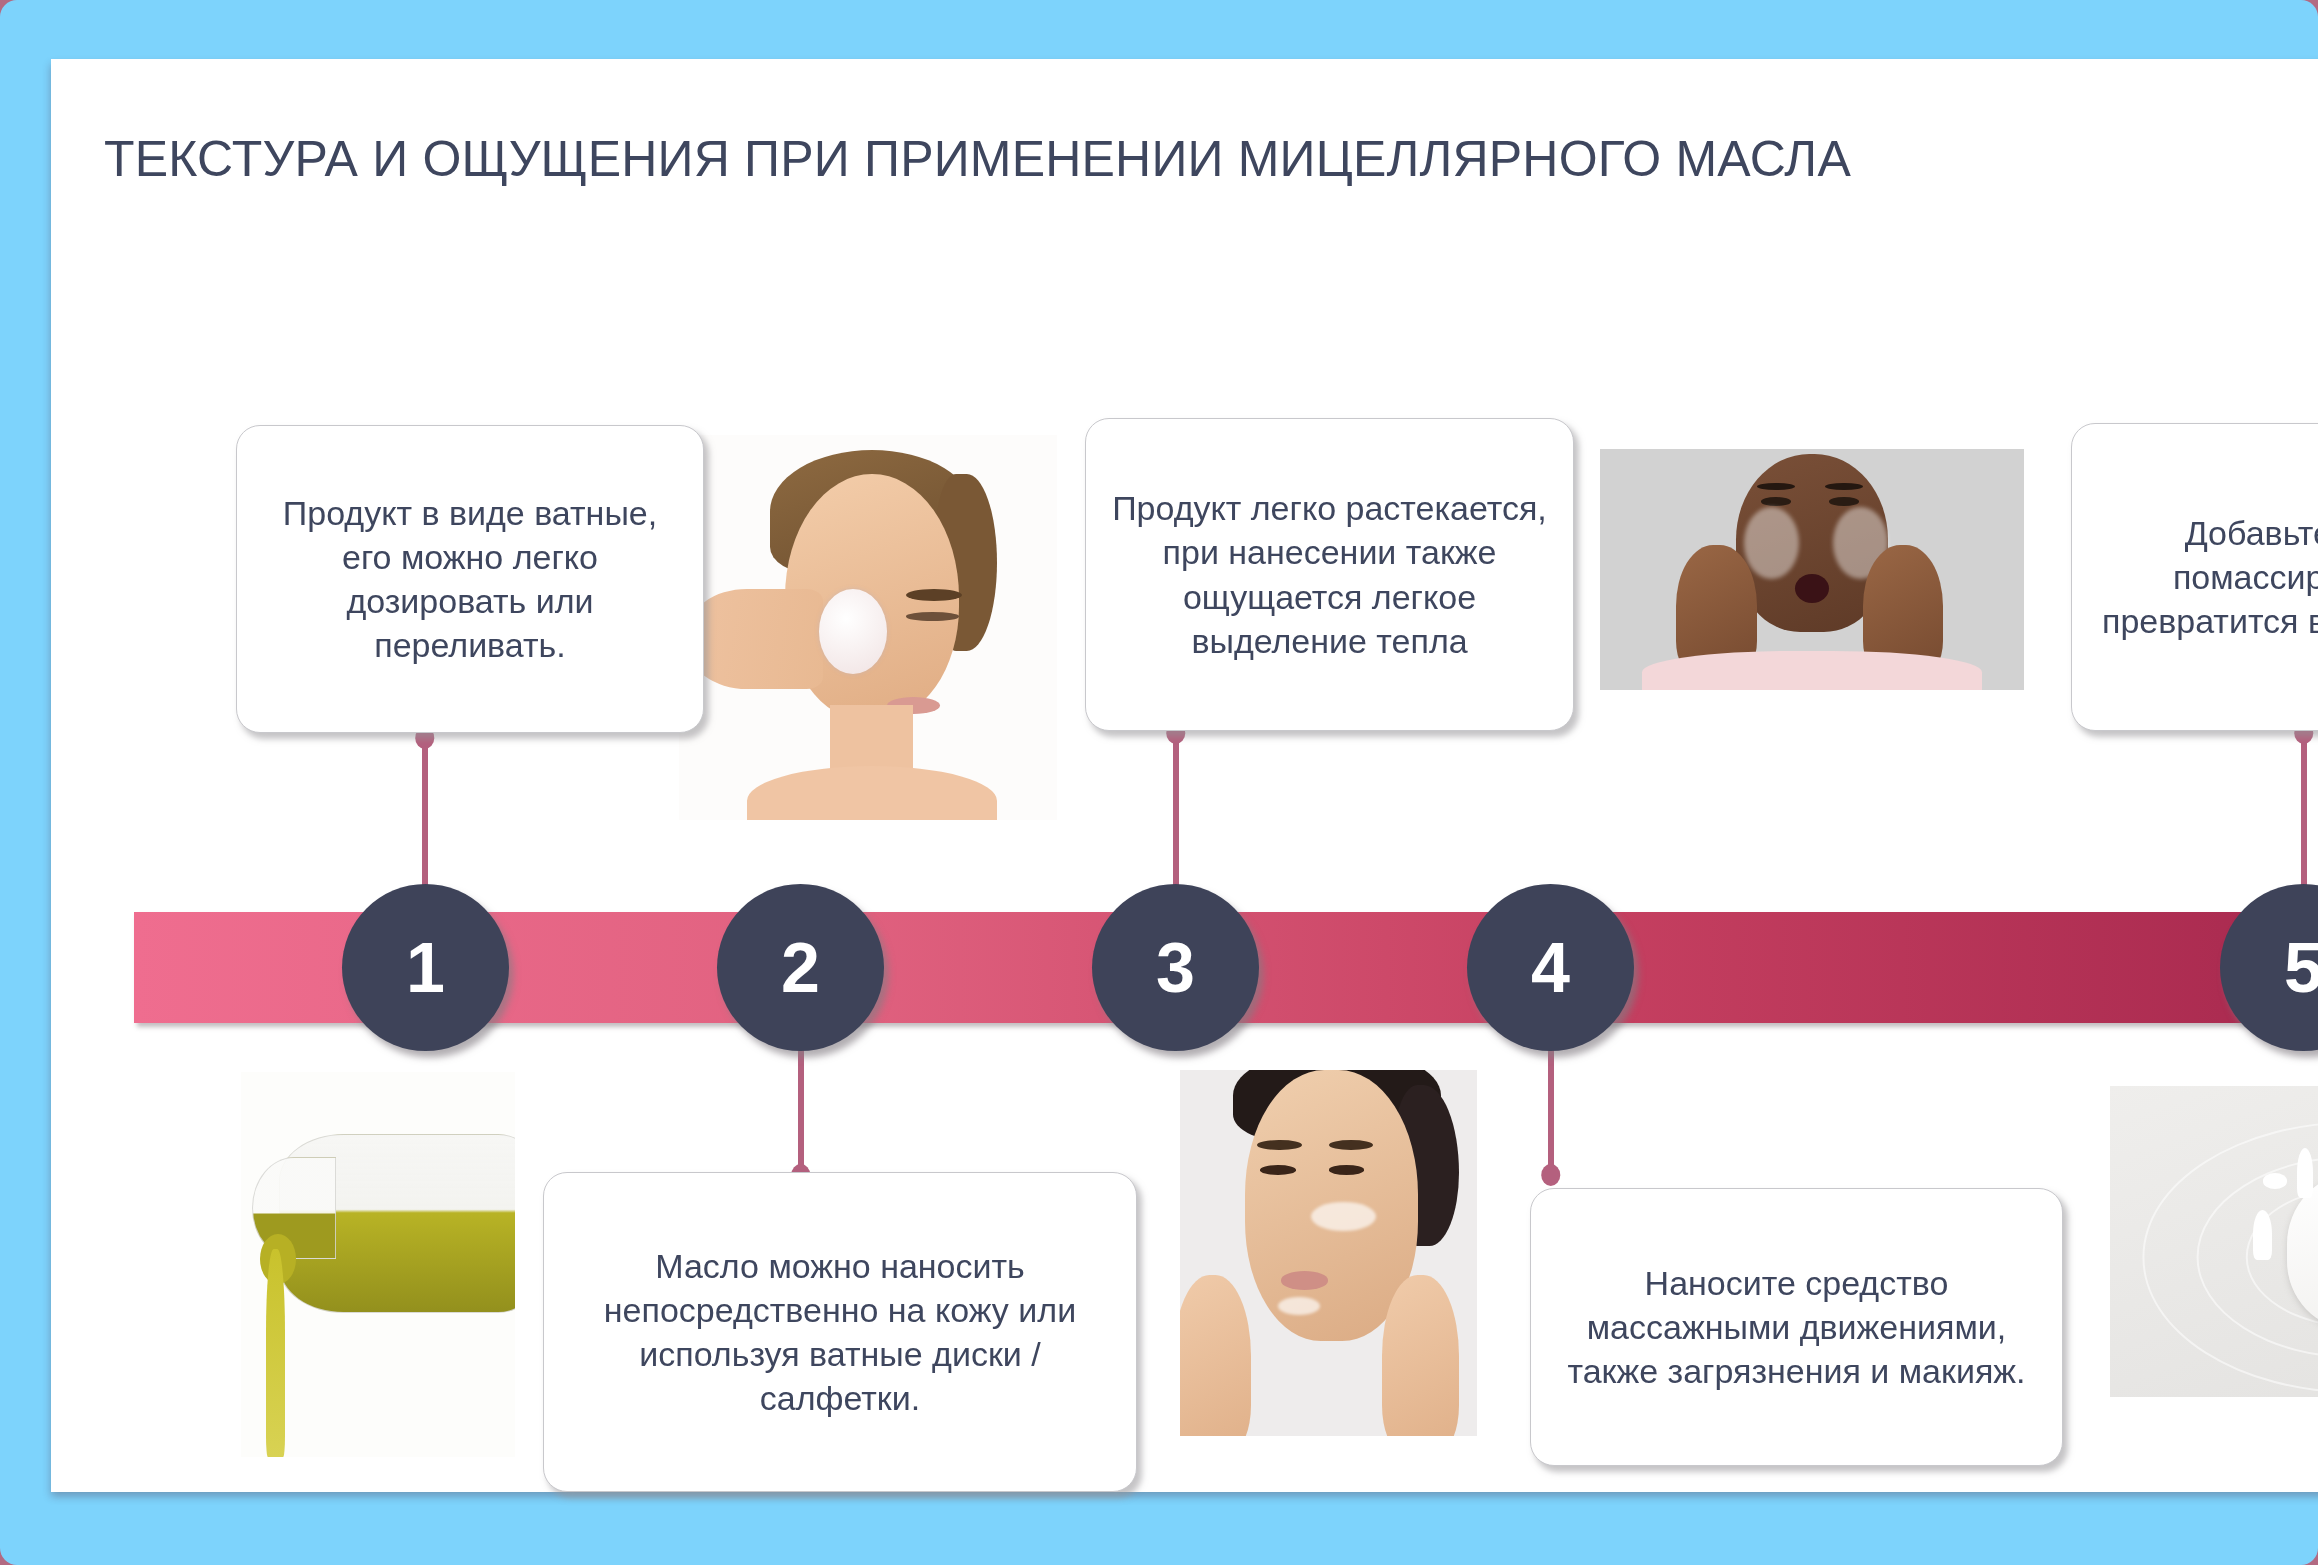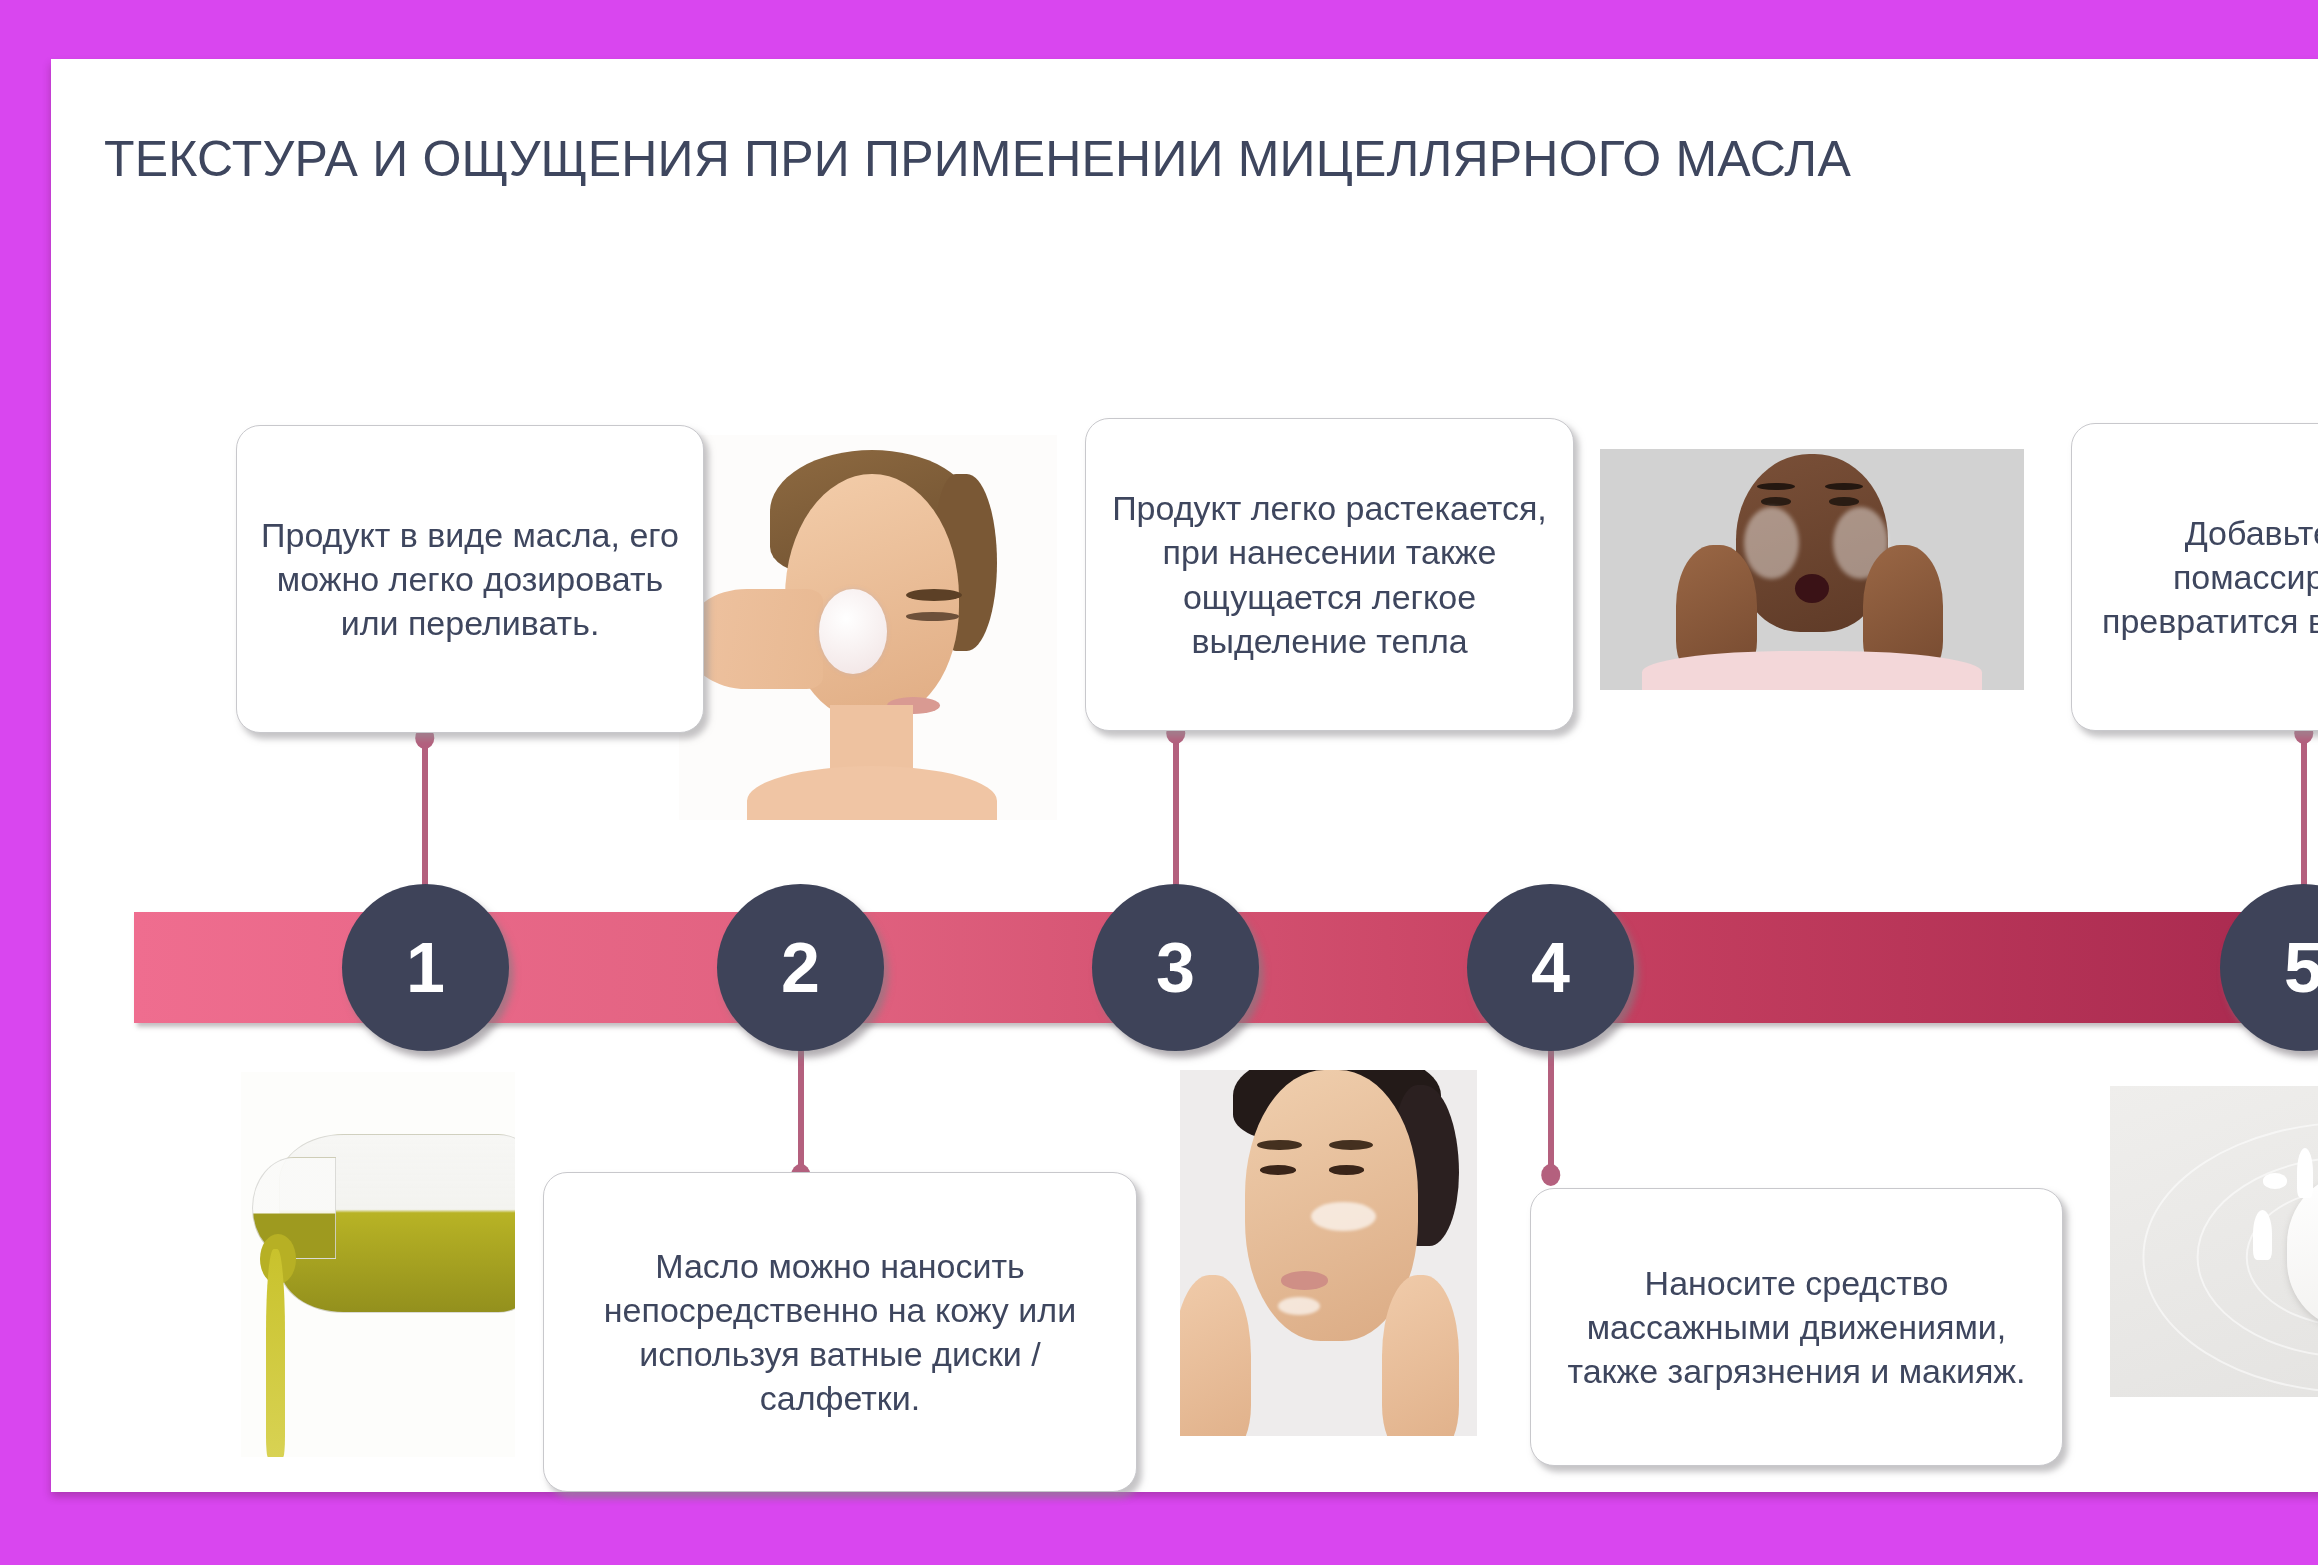--- a/index.html
+++ b/index.html
@@ -5,21 +5,22 @@
   html,body{margin:0;padding:0;}
   body{
     width:2782px;height:1565px;
     background:#b26a82;
     font-family:"Liberation Sans", sans-serif;
     overflow:hidden;
   }
   
   #slide-frame{
     position:absolute;inset:0;
-    background:#d946ef;
+    background:#7dd3fc;
+    border-radius:17px;
   }
   #slide-canvas{
     position:absolute;
     left:51px;top:59px;
     width:2554px;height:1433px;
     background:#ffffff;
     box-shadow:0 4.6px 8.3px rgba(70,20,40,.30);
   }
   
   #page-title{
@@ -402,21 +403,21 @@
       <span>3</span>
     </div>
     <div class="step-node" style="left:1416px;top:825px;">
       <span>4</span>
     </div>
     <div class="step-node" style="left:2169px;top:825px;">
       <span>5</span>
     </div>
 
     <div class="card" style="left:185px;top:366px;width:468px;height:308px;">
-      <p>Продукт в виде масла, его можно легко дозировать или переливать.</p>
+      <p>Продукт в виде ватные, его можно легко дозировать или переливать.</p>
     </div>
 
     <div class="card" style="left:1034px;top:359px;width:489px;height:313px;">
       <p>Продукт легко растекается, при нанесении также ощущается легкое выделение тепла</p>
     </div>
 
     <div class="card" style="left:492px;top:1113px;width:594px;height:320px;">
       <p>Масло можно наносить непосредственно на кожу или используя ватные диски / салфетки.</p>
     </div>
 

